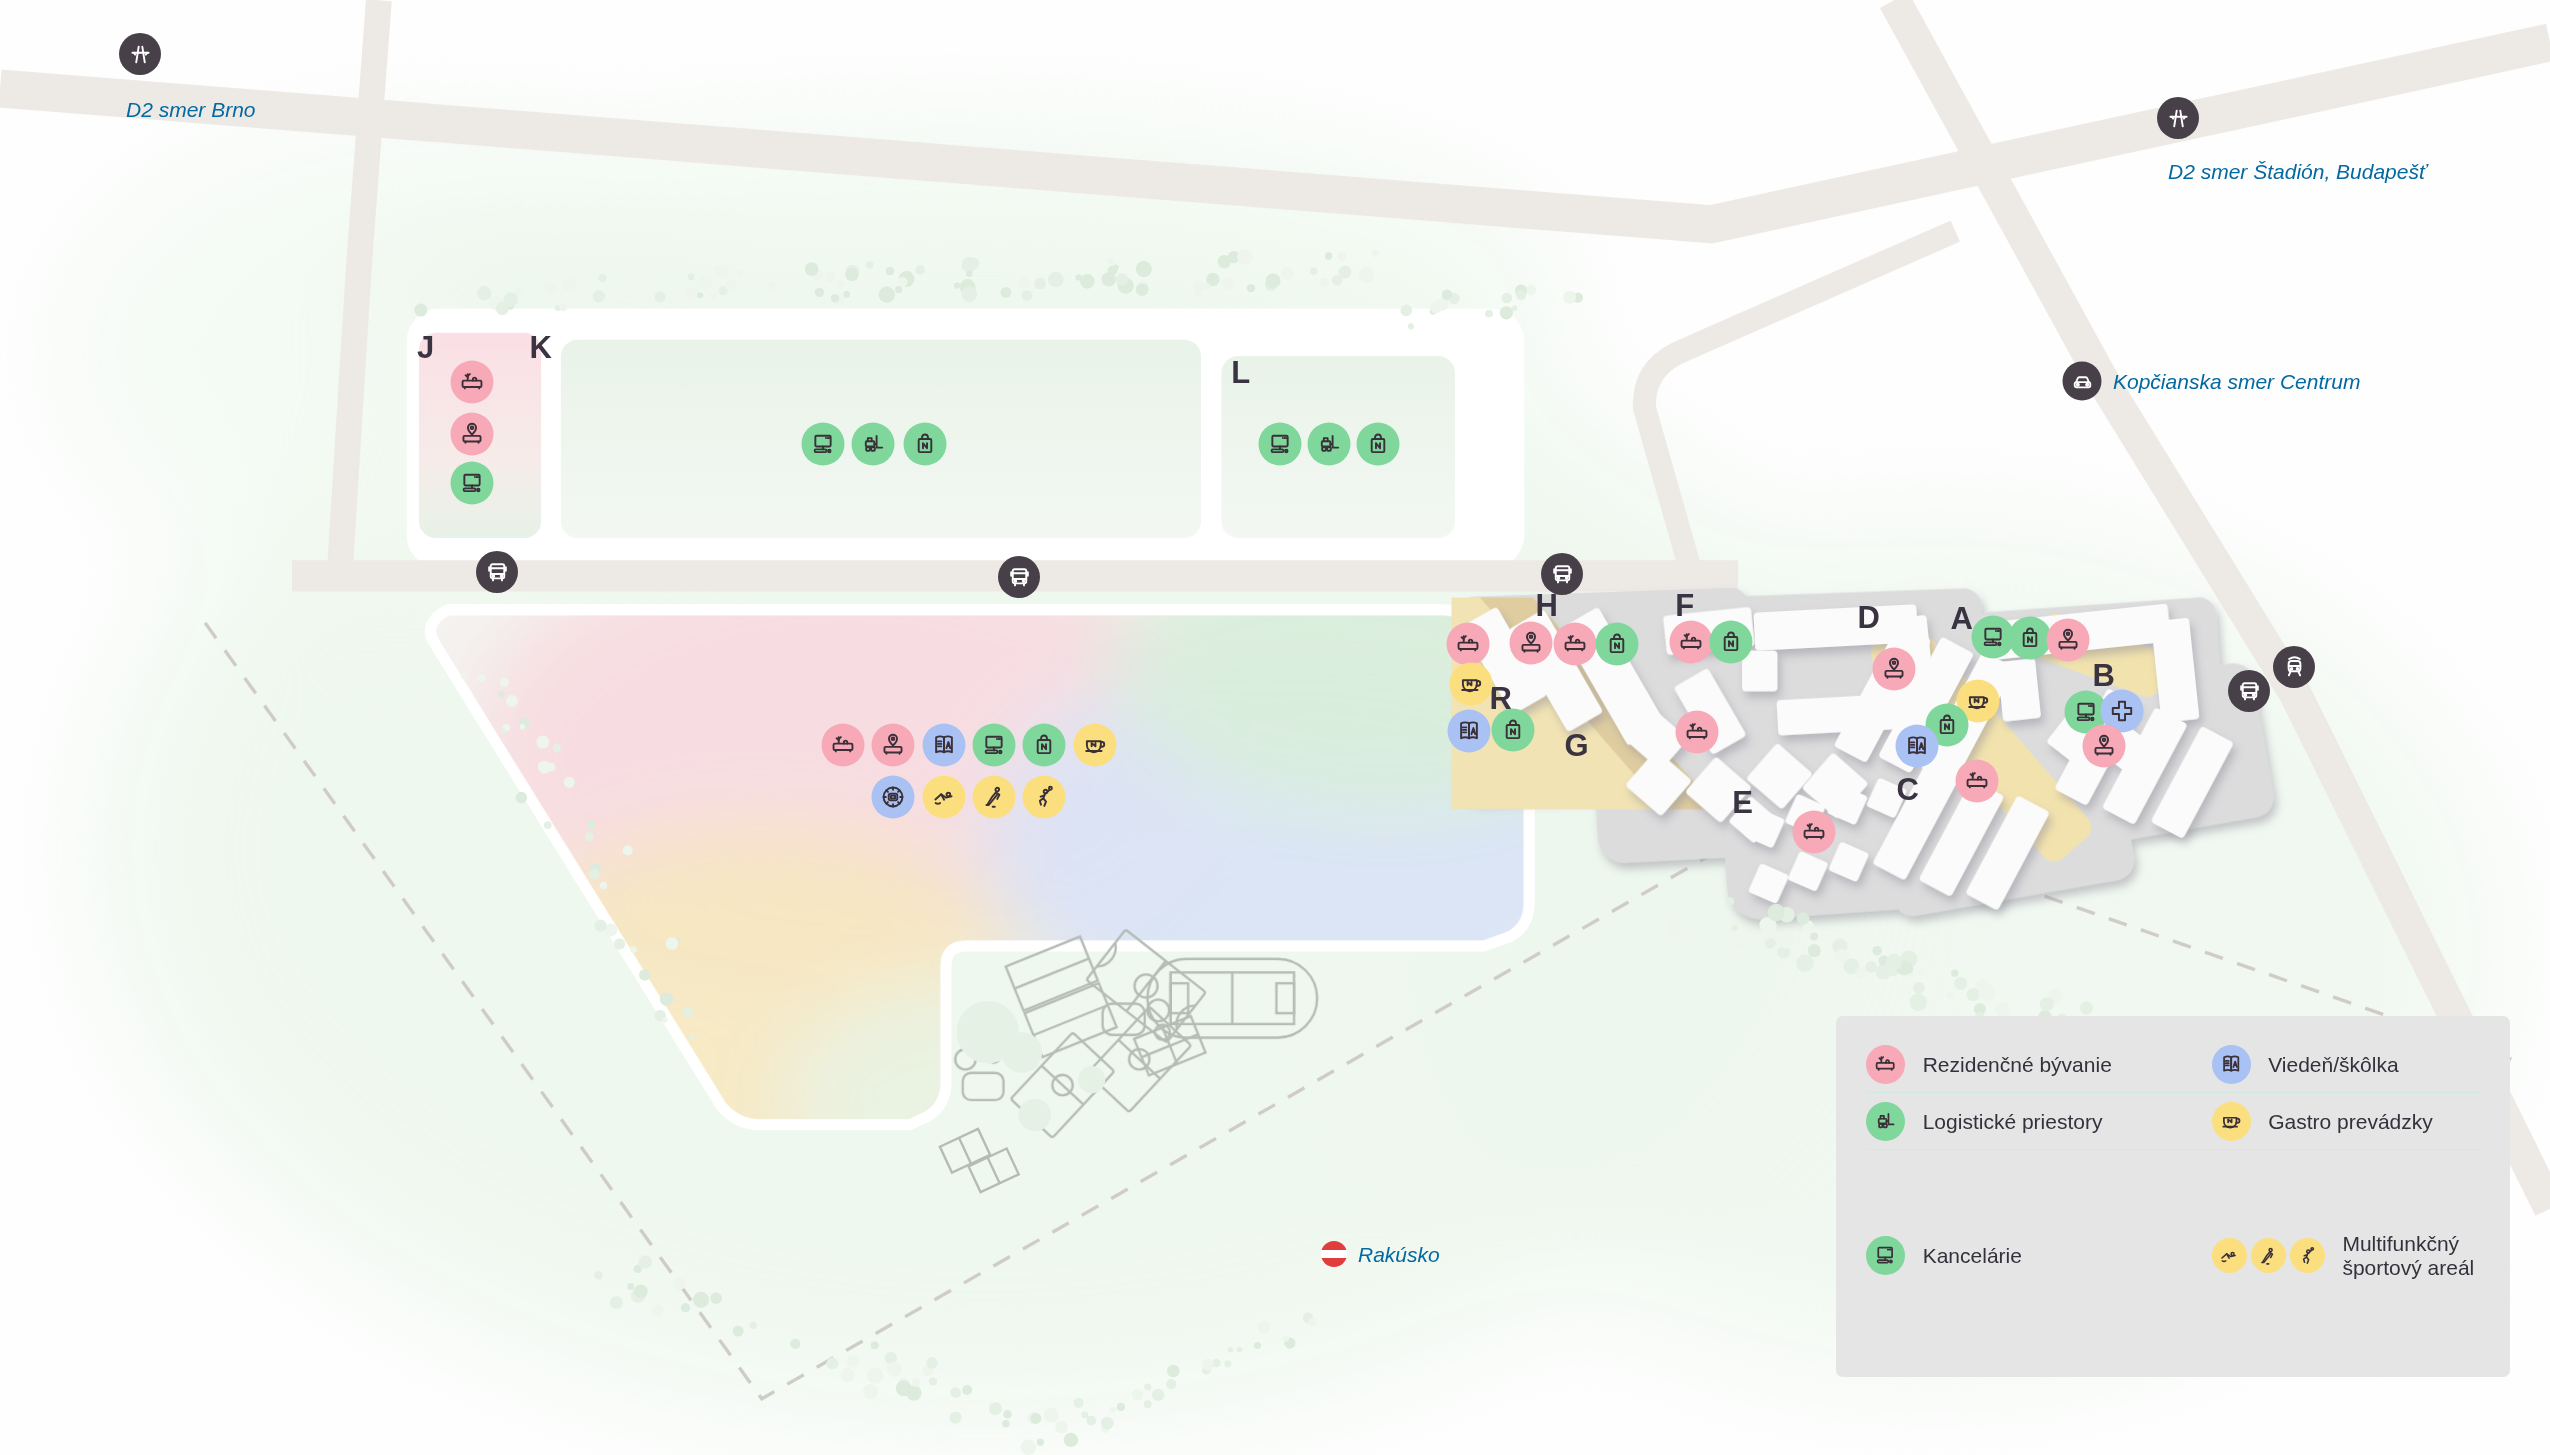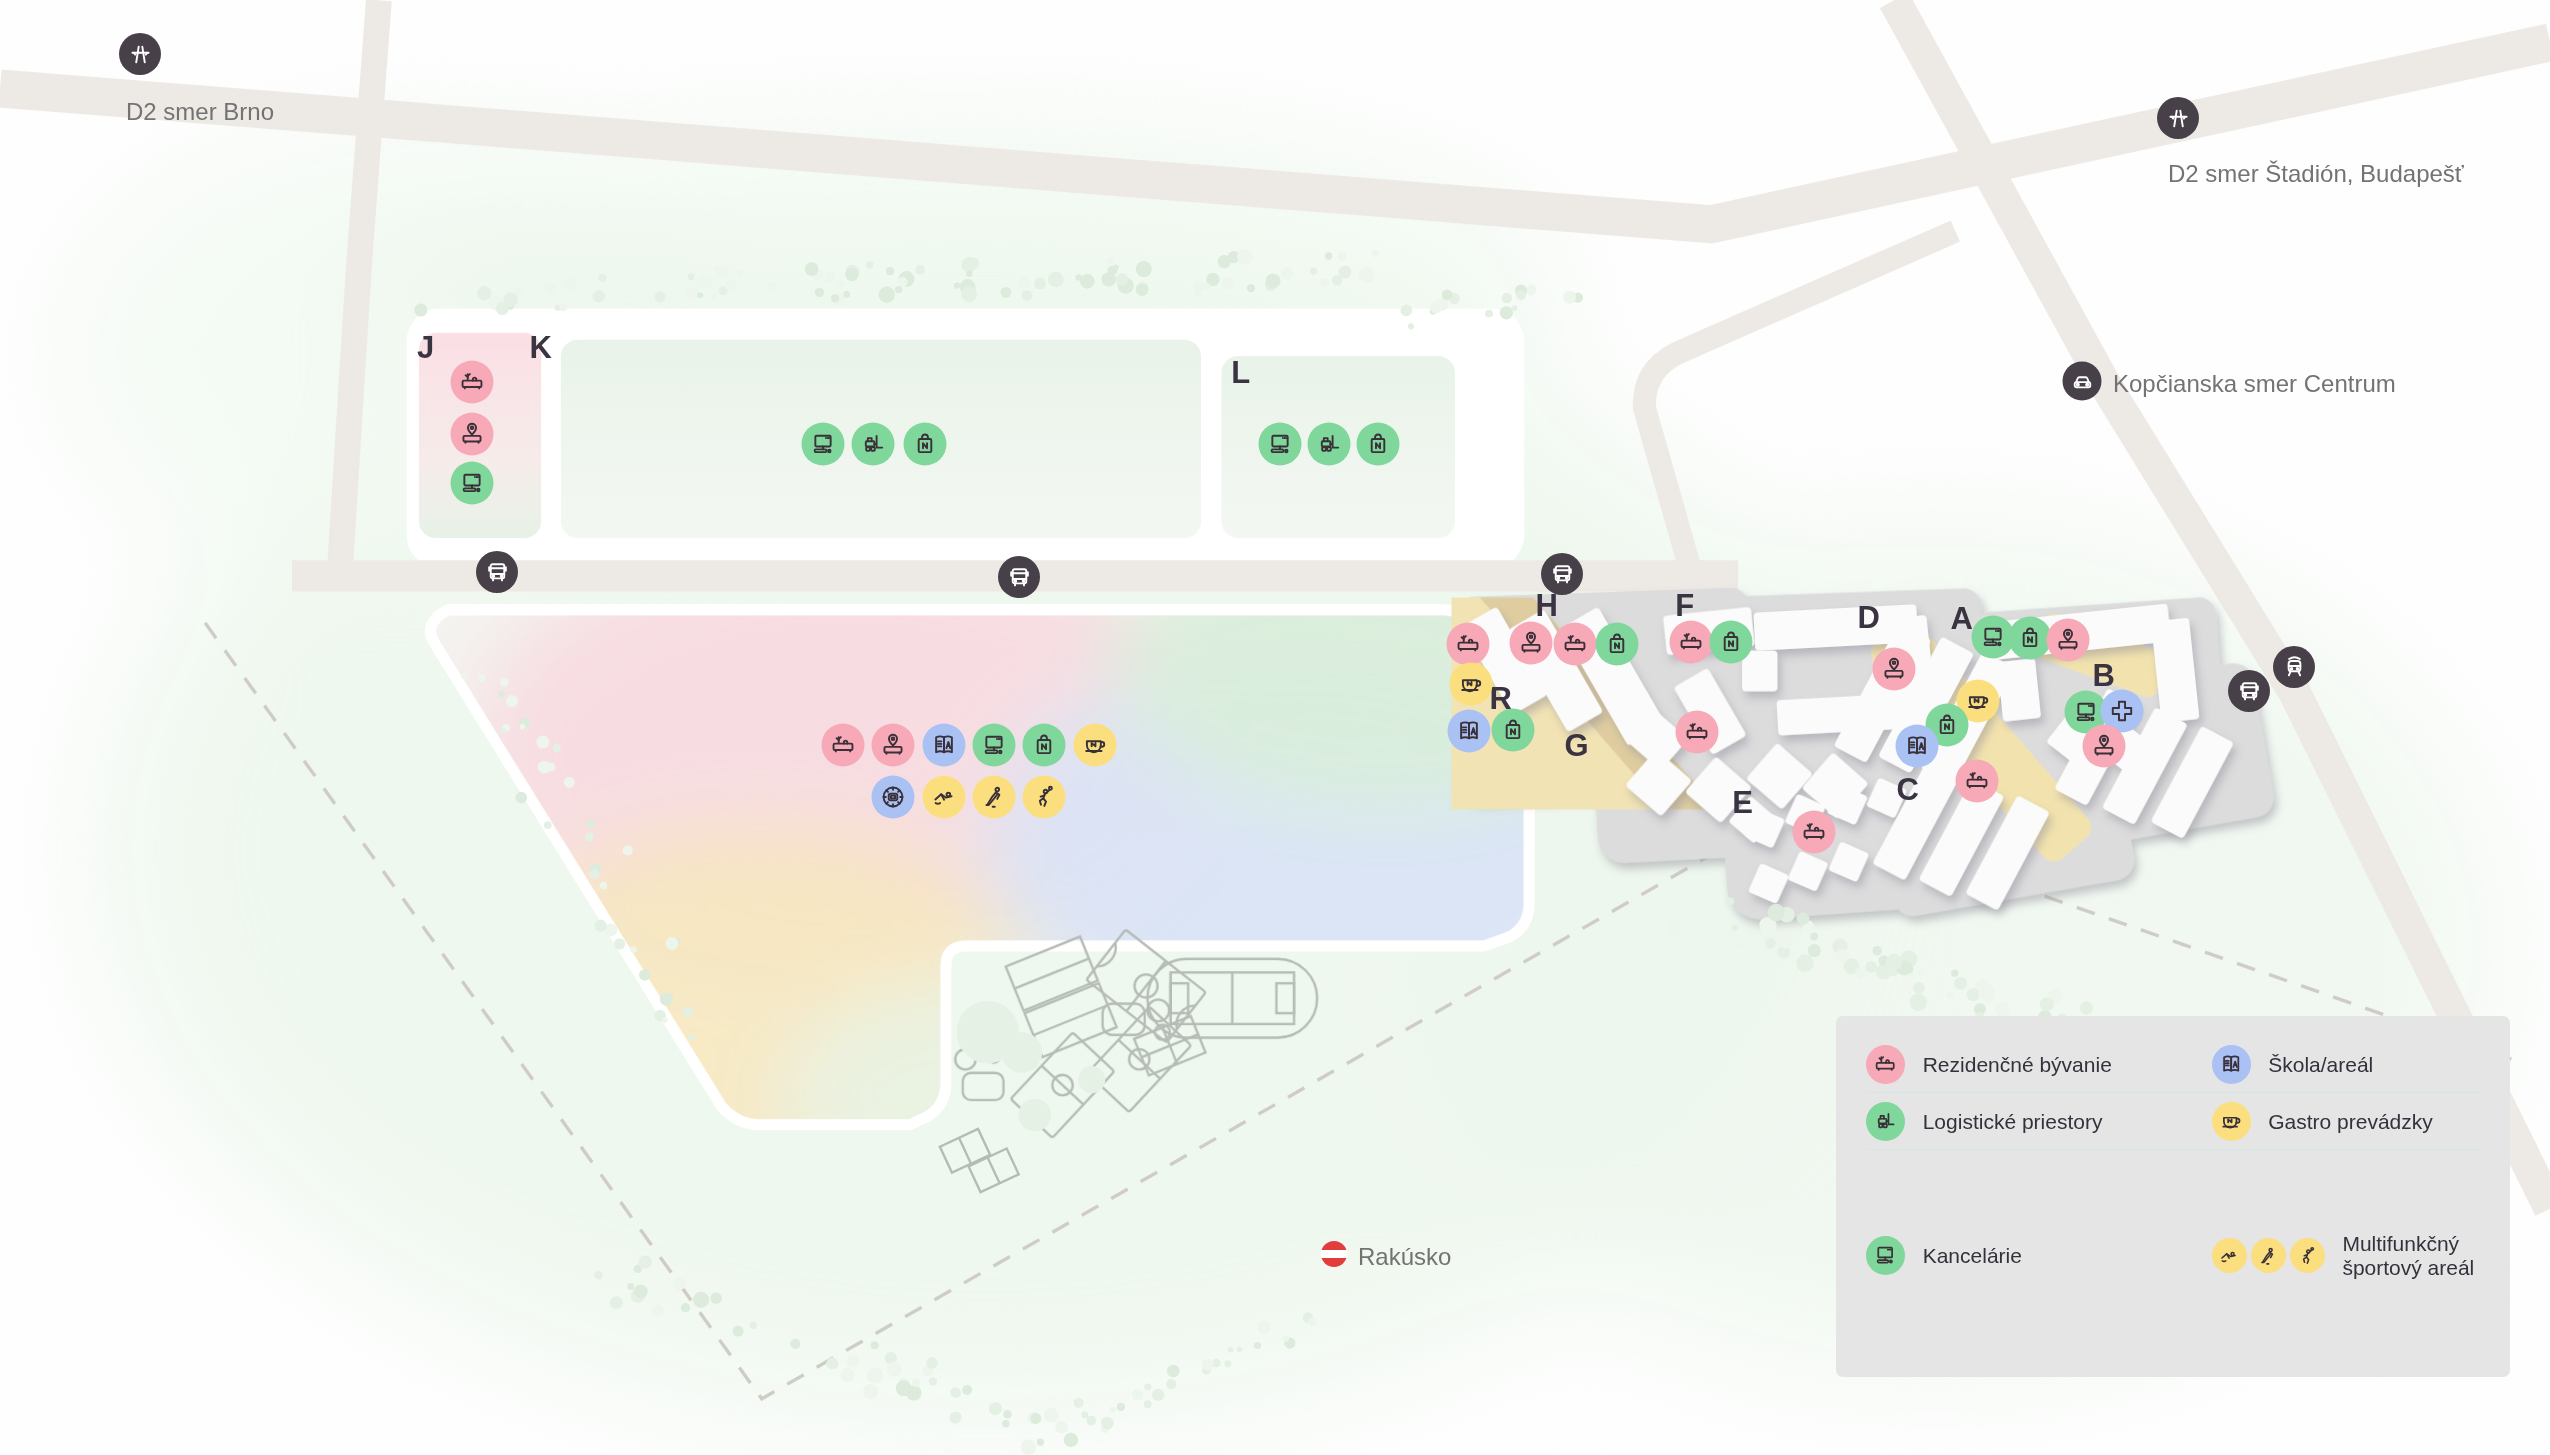--- a/index.html
+++ b/index.html
@@ -18,21 +18,21 @@
   .c-green{background:#7fd79b;}
   .c-blue{background:#a9c1f3;}
   .c-yellow{background:#fbdf7e;}
   
   .badge{position:absolute;width:42px;height:42px;border-radius:50%;background:#474049;
          display:flex;align-items:center;justify-content:center;
          transform:translate(-50%,-50%);color:#ffffff;}
   .badge svg{width:27px;height:27px;}
   .zone-label{position:absolute;transform:translate(-50%,-50%);
               font-size:31px;font-weight:bold;color:#3a3442;letter-spacing:0.7px;}
-  .roadlabel{position:absolute;font-size:24px;color:#737373;white-space:nowrap;}
+  .roadlabel{position:absolute;font-size:21px;color:#0369a1;white-space:nowrap;font-style:italic;}
   .flag{position:absolute;width:26px;height:26px;border-radius:50%;
         transform:translate(-50%,-50%);
         background:linear-gradient(180deg,#e23d3d 0 34%,#ffffff 34% 66%,#e23d3d 66% 100%);}
   
   .legend{position:absolute;left:1836px;top:1016px;width:674px;height:361px;
           background:#e5e5e5;border-radius:6.8px;box-sizing:border-box;
           padding:20.4px 27px 16.3px 30px;display:flex;flex-direction:column;}
   .lrow{display:flex;align-items:center;height:56px;}
   .lrow + .lrow{border-top:1.4px solid #d2e9e0;}
   .lrow.tall{flex:1;}
@@ -903,21 +903,21 @@
               </svg>
             </span>
           <span class="ltext">Rezidenčné bývanie</span>
         </div>
         <div class="lcell right">
           <span class="lg-circle c-blue">
             <svg class="g" viewBox="0 0 24 24">
                 <use href="#sym-school"></use>
               </svg>
             </span>
-          <span class="ltext">Škola/areál</span>
+          <span class="ltext">Viedeň/škôlka</span>
         </div>
       </div>
       <div class="lrow">
         <div class="lcell left">
           <span class="lg-circle c-green">
             <svg class="g" viewBox="0 0 24 24">
                 <use href="#sym-logistics"></use>
               </svg>
             </span>
           <span class="ltext">Logistické priestory</span>

